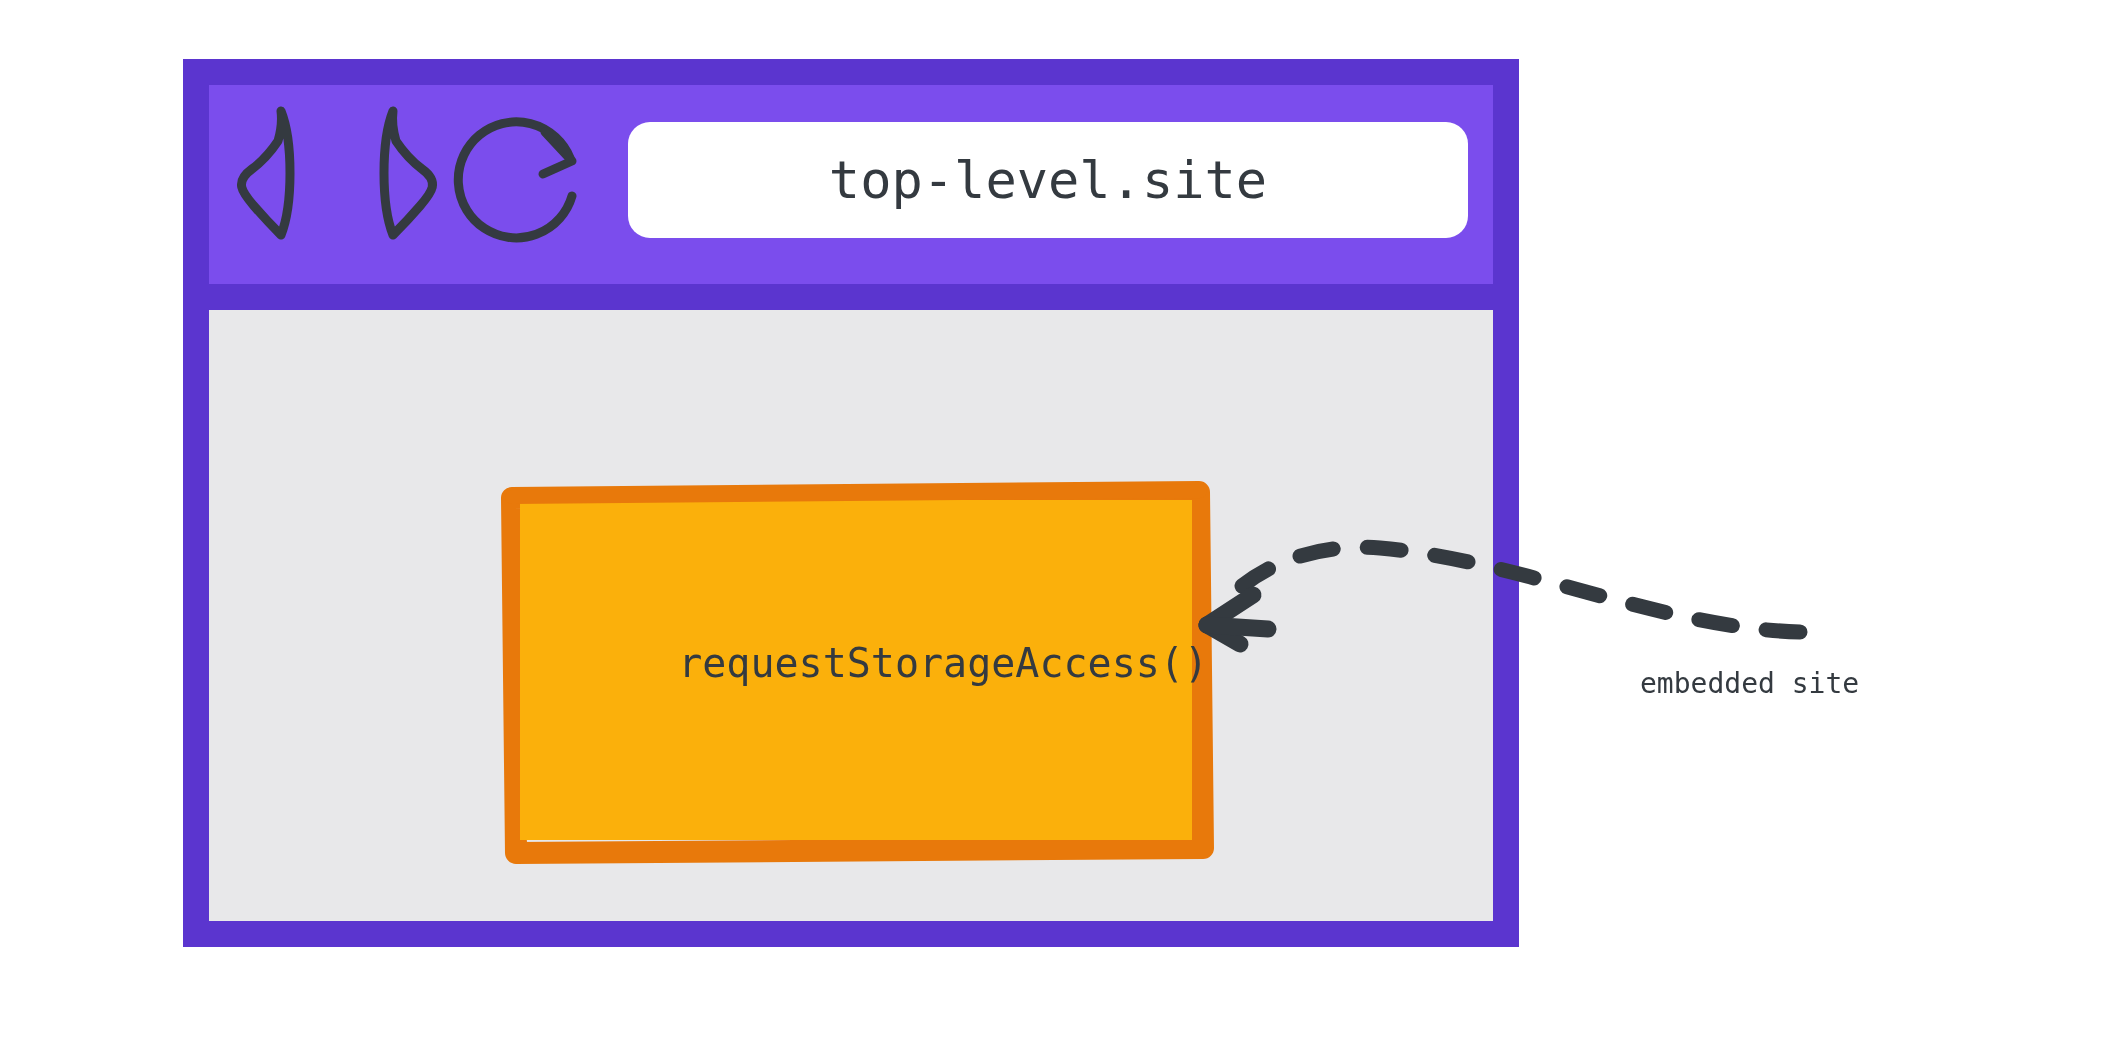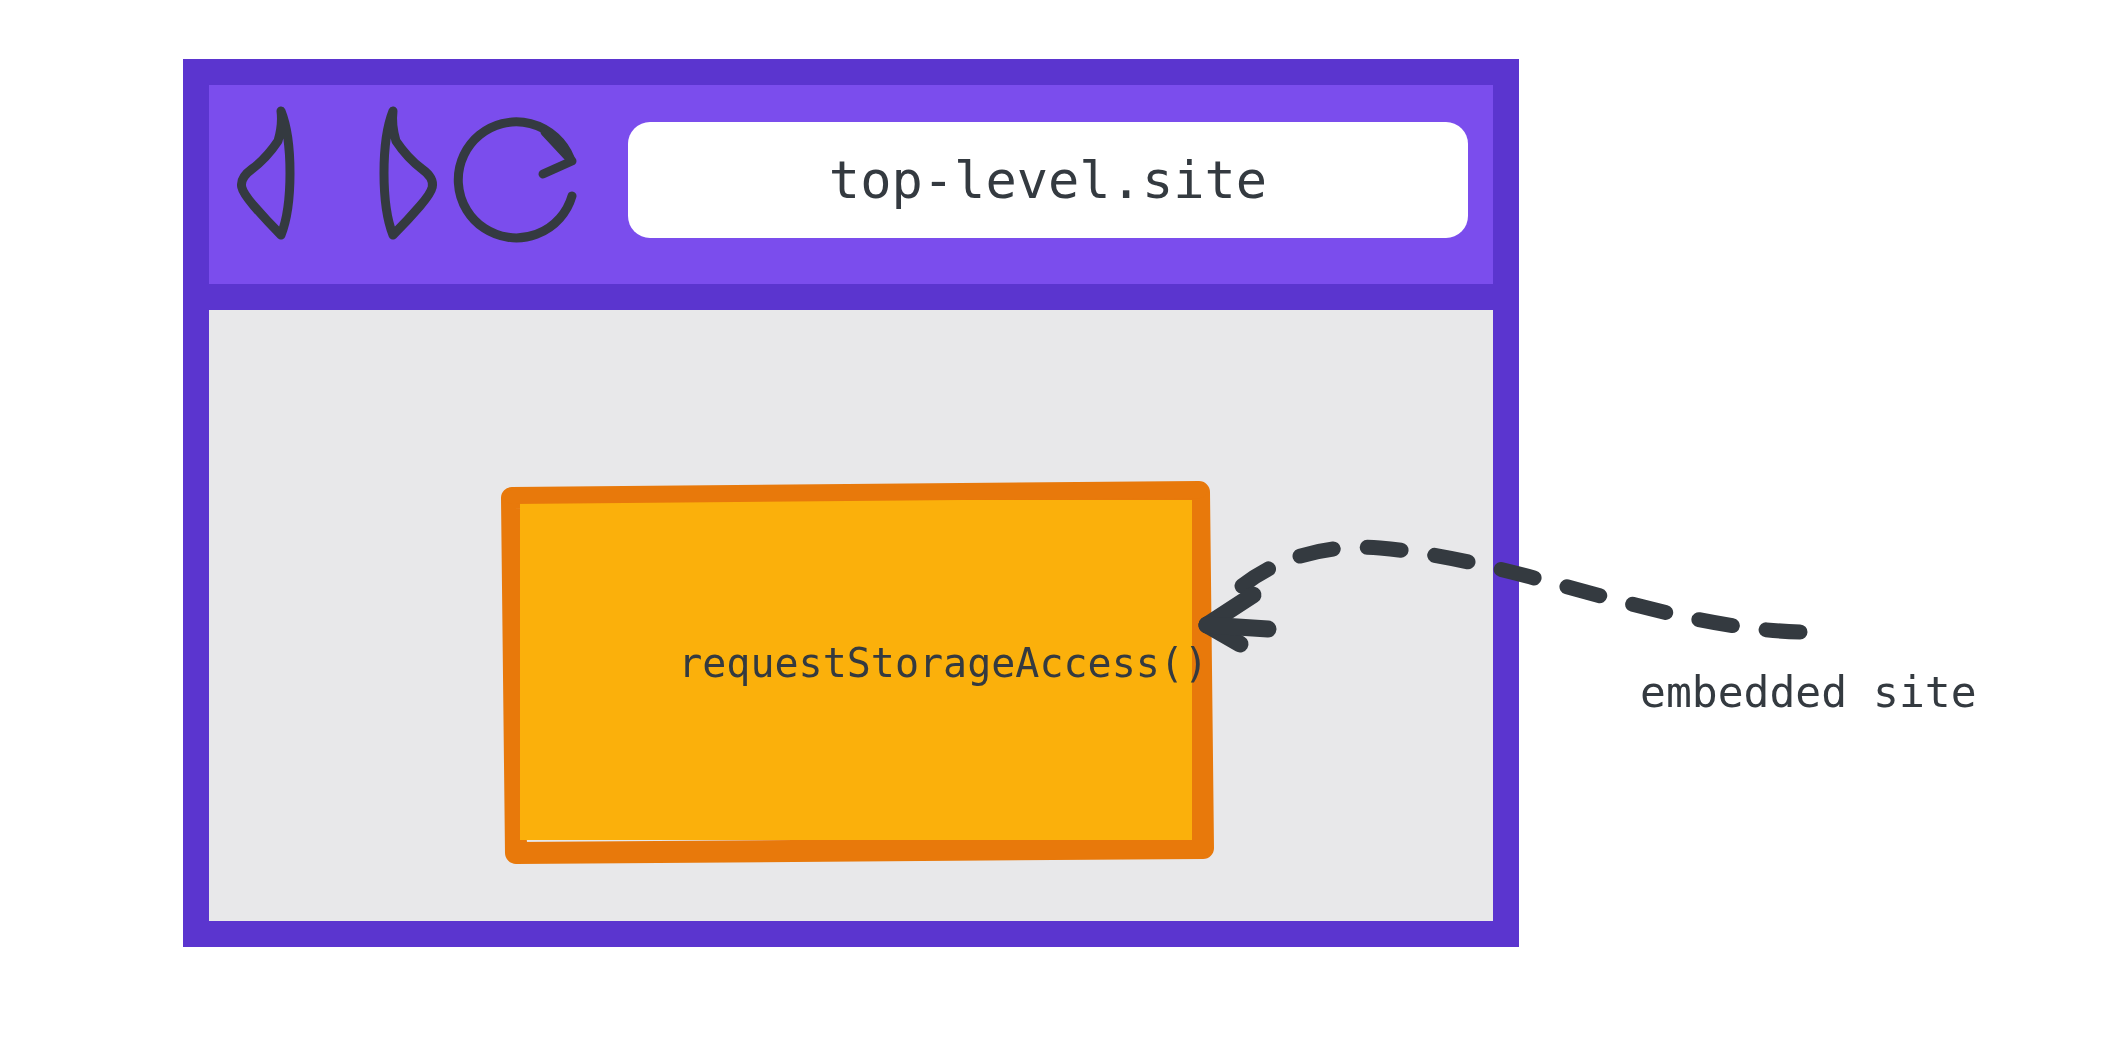--- a/index.html
+++ b/index.html
@@ -50,21 +50,21 @@
     left: 508px;
     top: 640px;
     width: 700px;
     text-align: right;
     font-size: 40px;
     color: #343a40;
   }
   #annotation-text {
     left: 1640px;
     top: 667px;
-    font-size: 43px;
+    font-size: 28px;
     color: #343a40;
   }
 </style>
 </head>
 <body>
 
 <div id="stage">
 
   <svg id="diagram-svg" viewBox="0 0 2102 1056" xmlns="http://www.w3.org/2000/svg">
 

